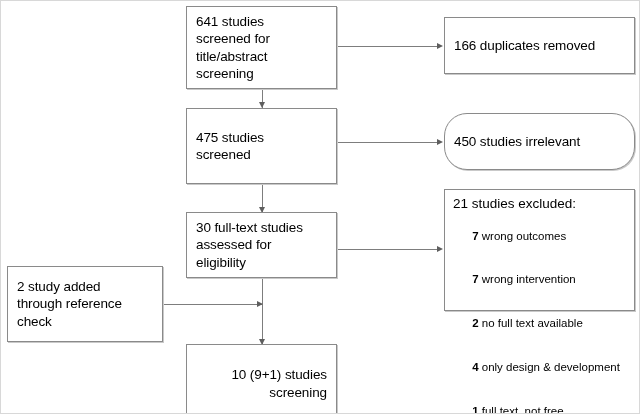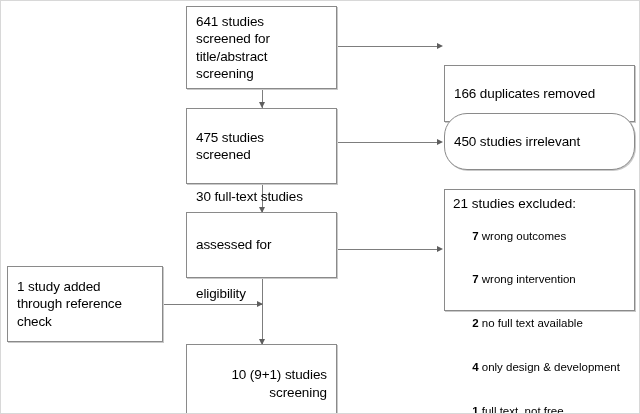--- a/index.html
+++ b/index.html
@@ -111,34 +111,34 @@
   <div class="hline" style="left:162px; top:303px; width:100px;"></div>
   <div class="arrow-right" style="left:256px; top:300px;"></div>
 
   <div class="box" id="identification-box" style="left:185px; top:5px; width:151px; height:83px;">
     <div class="line">641 studies</div>
     <div class="line">screened for</div>
     <div class="line">title/abstract</div>
     <div class="line">screening</div>
   </div>
 
-  <div class="box" id="duplicates-box" style="left:443px; top:16px; width:191px; height:57px;margin-top:48px;">
+  <div class="box" id="duplicates-box" style="left:443px; top:16px; width:191px; height:57px;">
     <div class="line">166 duplicates removed</div>
   </div>
 
   <div class="box" id="screened-box" style="left:185px; top:107px; width:151px; height:76px;">
     <div class="line">475 studies</div>
     <div class="line">screened</div>
   </div>
 
   <div class="box" id="irrelevant-box" style="left:443px; top:112px; width:191px; height:57px;border-radius:23px;">
     <div class="line">450 studies irrelevant</div>
   </div>
 
-  <div class="box" id="eligibility-box" style="left:185px; top:211px; width:151px; height:66px;gap:31px;">
+  <div class="box" id="eligibility-box" style="left:185px; top:211px; width:151px; height:66px;">
     <div class="line">30 full-text studies</div>
     <div class="line">assessed for</div>
     <div class="line">eligibility</div>
   </div>
 
   <div class="box" id="excluded-box" style="left:443px; top:188px; width:191px; height:122px;">
     <div class="excl-header">21 studies excluded:</div>
     <div class="excl-item">
       <span class="num">7</span><span class="txt"> wrong outcomes</span>
     </div>
@@ -151,21 +151,21 @@
     <div class="excl-item">
       <span class="num">4</span><span class="txt"> only design &amp; development</span>
     </div>
     <div class="excl-item">
       <span class="num">1</span><span class="txt"> full text, not free</span>
     </div>
 
   </div>
 
   <div class="box" id="reference-check-box" style="left:6px; top:265px; width:156px; height:76px;">
-    <div class="line">1 study added</div>
+    <div class="line">2 study added</div>
     <div class="line">through reference</div>
     <div class="line">check</div>
   </div>
 
   <div class="box" id="included-box" style="left:185px; top:343px; width:151px; height:79px;align-items:flex-end;">
     <div class="line">10 (9+1) studies</div>
     <div class="line">screening</div>
   </div>
 
 </div>

